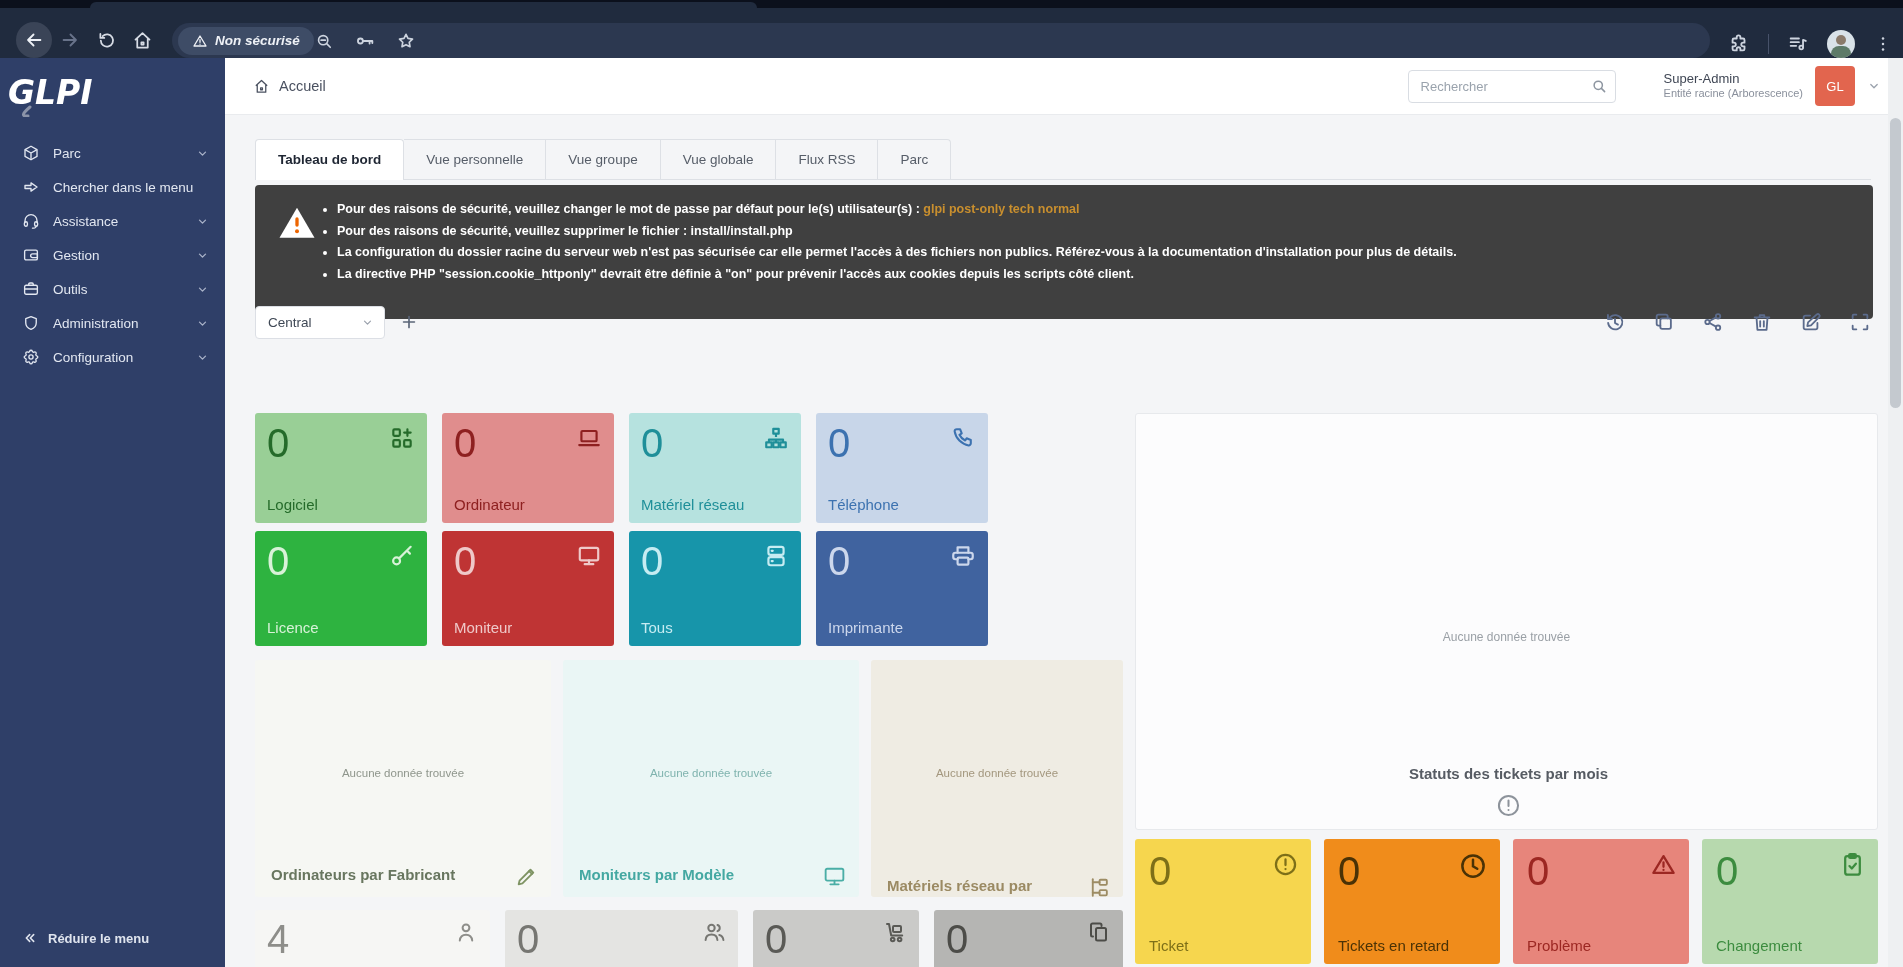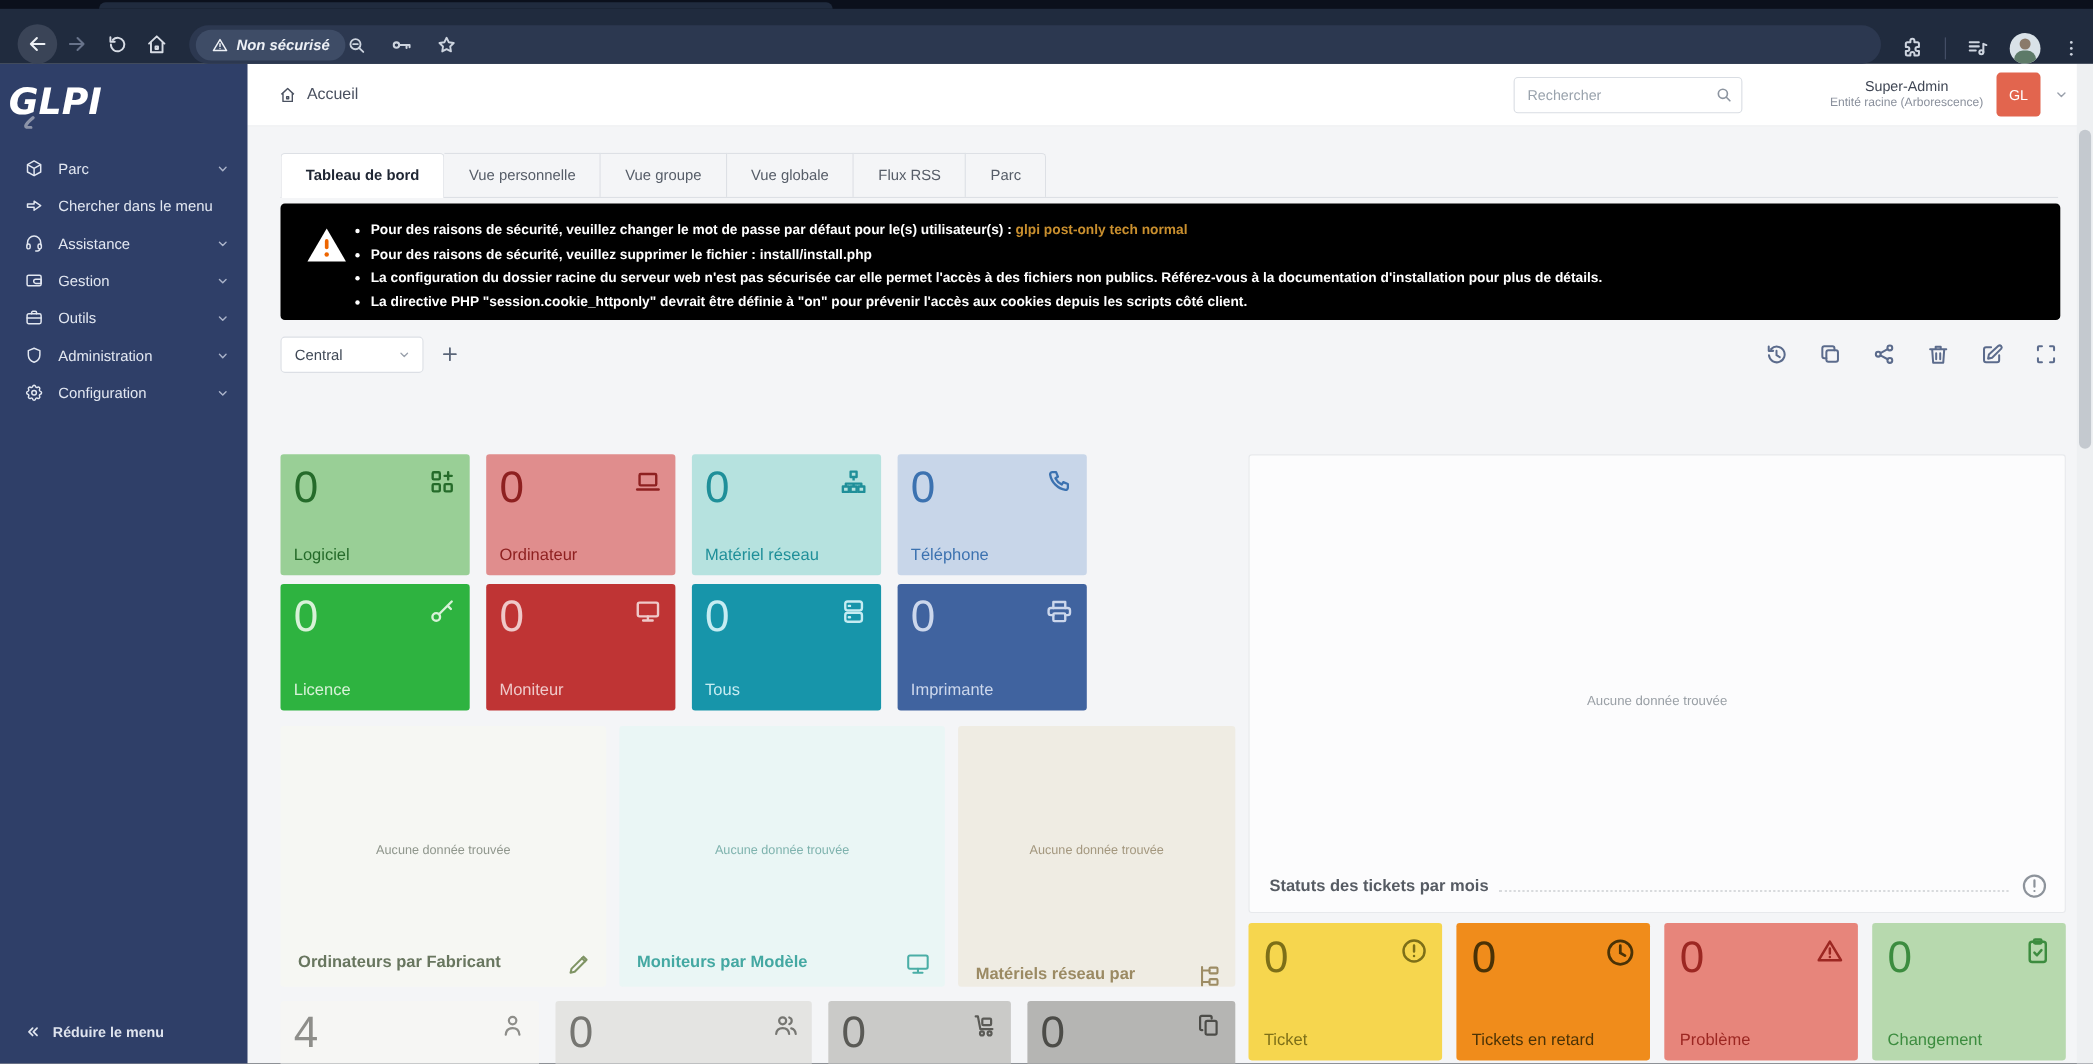--- a/index.html
+++ b/index.html
@@ -36,36 +36,36 @@
 
   
   .topbar{position:absolute;left:225px;top:58px;right:0;height:57px;background:#fff;border-bottom:1px solid #e9ebee;display:flex;align-items:center;padding:0 22px 0 28px;z-index:30;}
   .crumb{display:flex;align-items:center;gap:9px;color:#4a5160;font-size:14.5px;}
   .tb-spacer{flex:1;}
   .searchbox{position:relative;width:208px;height:33px;margin-right:48px;}
   .searchbox input{width:100%;height:100%;border:1px solid #d9dde3;border-radius:4px;padding:0 30px 0 12px;font-size:13px;color:#3f4654;outline:none;font-family:inherit;background:#fff;}
   .searchbox input::placeholder{color:#9aa3ad;}
   .searchbox .sic{position:absolute;right:8px;top:7px;color:#8d95a0;}
   .userblock{display:flex;align-items:center;gap:12px;}
-  .usertxt{text-align:center;line-height:1.25;margin-left:32px;}
+  .usertxt{text-align:left;line-height:1.25;}
   .uname{font-size:13px;color:#3f4654;}
   .uent{font-size:11px;color:#8a909c;}
   .uavatar{width:40px;height:40px;border-radius:4px;background:#e2654e;color:#fff;font-size:13px;display:flex;align-items:center;justify-content:center;}
   .uchev{color:#9aa1ac;}
 
   
   .tabs{position:absolute;left:255px;top:139px;right:32px;height:41px;display:flex;align-items:flex-end;border-bottom:1px solid #dde0e5;z-index:10;}
   .tab{height:40px;display:flex;align-items:center;padding:0 22px;font-size:13.5px;color:#565d68;border:1px solid #dde0e5;border-bottom:none;border-left:none;background:transparent;cursor:pointer;margin-top:20px;}
   .tab.first{border-left:1px solid #dde0e5;border-radius:4px 0 0 0;}
   .tab.last{border-radius:0 4px 0 0;}
   .tab.active{background:#fff;font-weight:bold;color:#1f2633;border-radius:4px 4px 0 0;border-left:1px solid #dde0e5;position:relative;}
   .tab.active:after{content:"";position:absolute;left:0;right:0;bottom:-1px;height:1px;background:#fff;}
 
   
-  .banner{position:absolute;left:255px;right:30px;top:185px;height:106px;background:#000000;border-radius:4px;color:#fff;z-index:5;}
+  .banner{position:absolute;left:255px;right:30px;top:185px;height:134px;background:#404040;border-radius:4px;color:#fff;z-index:5;}
   .banner .tri{position:absolute;left:22px;top:18px;}
   .banner ul{margin:10px 0 0 0;padding:4px 20px 0 82px;list-style:disc;}
   .banner li{font-size:12.5px;line-height:1.72;font-weight:bold;}
   .banner a{color:#c98f2e;text-decoration:none;font-weight:bold;}
 
   
   .dashbar{position:absolute;left:255px;right:32px;top:304px;height:36px;display:flex;align-items:center;z-index:5;}
   .selector{width:130px;height:33px;background:#fff;border:1px solid #dcdfe5;border-radius:4px;display:flex;align-items:center;padding:0 10px 0 12px;font-size:13.5px;color:#3f4855;cursor:pointer;}
   .selector .sv{flex:1;}
   .selector .chev{color:#9aa1ac;}
@@ -115,21 +115,21 @@
   .bcard{border-radius:3px;position:relative;padding:8px 12px;cursor:pointer;}
   .bcard .num{font-size:40px;line-height:1.05;}
   .bcard .cicon{position:absolute;top:10px;right:12px;}
   .b0{width:235px;background:#f6f6f4;color:#8e8e8a;}
   .b1{width:233px;background:#e4e4e2;color:#767672;}
   .b2{width:166px;background:#cacac8;color:#5a5a56;}
   .b3{flex:1;background:#b5b5b3;color:#4c4c48;}
 
   .bigpanel{height:417px;background:#fcfcfd;border:1px solid #e7e9ec;border-radius:3px;position:relative;}
   .bp-empty{position:absolute;left:0;right:0;top:52%;text-align:center;font-size:12px;color:#9aa0a6;}
-  .bp-title{position:absolute;left:18px;right:14px;bottom:10px;display:flex;align-items:center;font-size:15px;font-weight:bold;color:#565b63;}
+  .bp-title{position:absolute;left:18px;right:14px;bottom:10px;display:flex;align-items:center;font-size:15px;font-weight:bold;color:#565b63;flex-direction:column;}
   .bp-title .leader{flex:1;border-bottom:2px dotted #d8dadd;margin:8px 10px 0 10px;}
   .bp-title .ticon{color:#8d939b;}
 
   .trow{margin-top:9px;display:flex;gap:13px;height:125px;}
   .tcard{flex:1;border-radius:3px;position:relative;padding:12px 14px;cursor:pointer;}
   .tcard .num{font-size:40px;line-height:1;}
   .tcard .cicon{position:absolute;top:12px;right:12px;}
   .tcard .clabel{position:absolute;left:14px;bottom:10px;font-size:15px;}
   .t0{background:#f6d64e;color:#7d6f18;}
   .t1{background:#f08c1b;color:#4a3206;}

